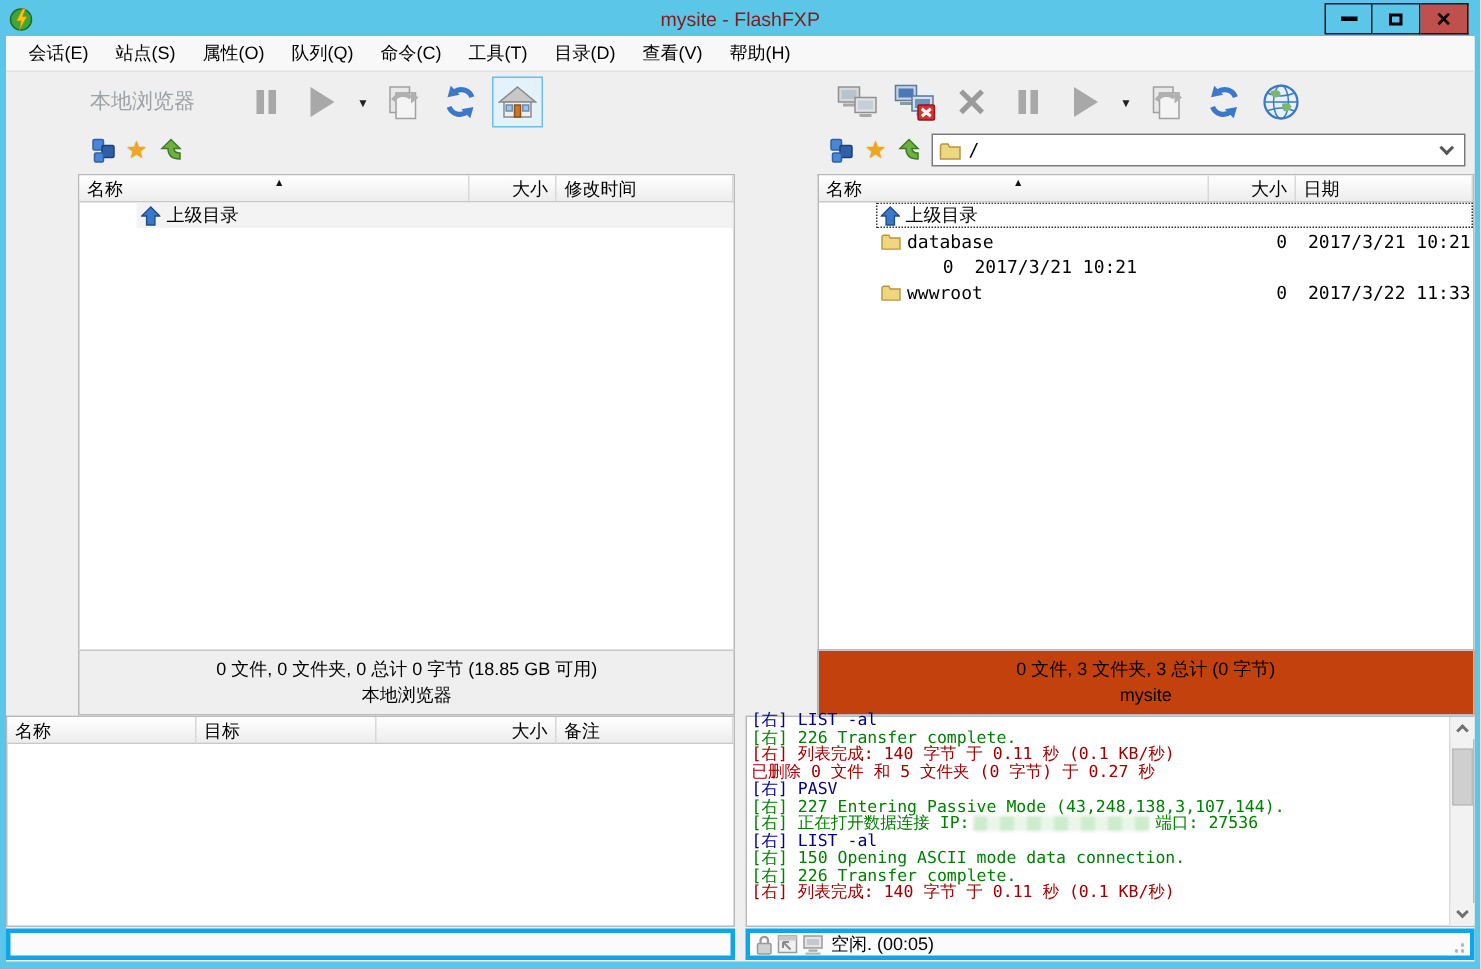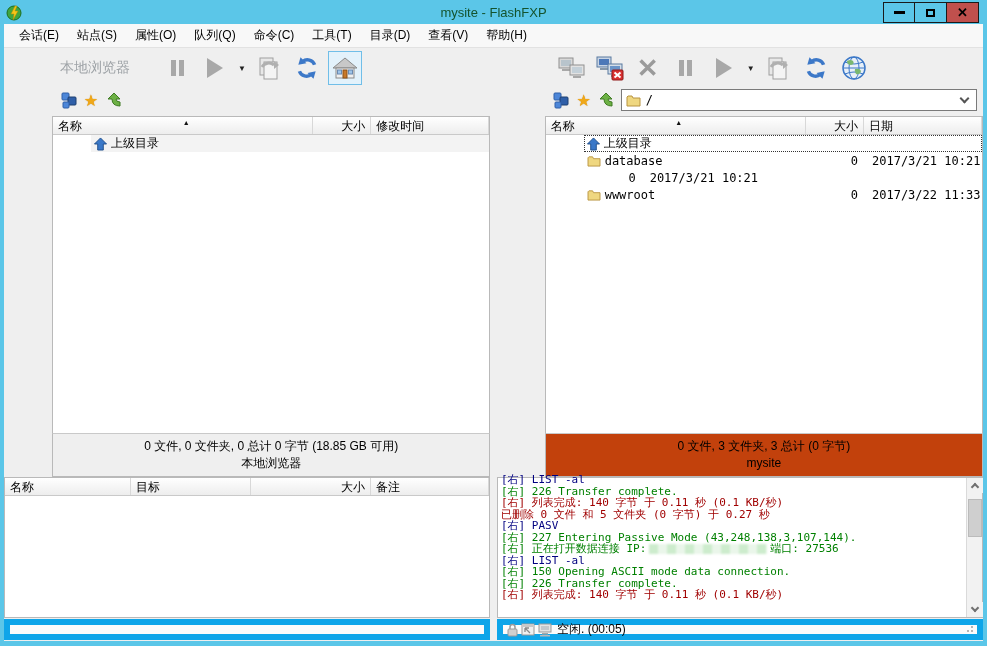--- a/index.html
+++ b/index.html
@@ -4,21 +4,21 @@
 <style>
   * { margin:0; padding:0; box-sizing:border-box; }
   html,body { width:987px; height:646px; overflow:hidden; }
   body { font-family:"Liberation Sans", sans-serif; font-size:12px; color:#000; }
 
   .window { width:987px; height:646px; background:#5BC6E8; padding:0 4px 5px 4px; position:relative; }
 
   
   .titlebar { height:24px; position:relative; display:flex; align-items:center; }
   .app-icon { width:17px; height:17px; margin-left:2px; }
-  .title-text { position:absolute; left:0; right:0; text-align:center; font-size:13px; color:#14532d; }
+  .title-text { position:absolute; left:0; right:0; text-align:center; font-size:13px; color:#7f1d1d; }
   .win-controls { position:absolute; right:4px; top:2px; display:flex; }
   .win-btn { width:32px; height:21px; border:1px solid #1a1a1a; border-left-width:0;
              display:flex; align-items:center; justify-content:center; }
   .win-btn:first-child { border-left-width:1px; }
   .btn-min-bar { width:11px; height:3px; background:#000; }
   .btn-max-box { width:9px; height:8px; border:2px solid #000; }
   .win-close { background:#C0504D; font-weight:bold; font-size:13px; color:#000; }
 
   
   .app-body { height:617px; background:#EFEFEF; display:flex; flex-direction:column; }
@@ -95,21 +95,21 @@
   .scrollbar { width:16px; background:#F2F2F2; border-left:1px solid #DADADA; display:flex; flex-direction:column; align-items:center; }
   .sb-btn { width:16px; height:15px; background:#F2F2F2; display:flex; align-items:center; justify-content:center; }
   .sb-chev-up { width:6px; height:6px; border-left:2px solid #707070; border-top:2px solid #707070; transform:rotate(45deg); margin-top:3px; }
   .sb-chev-down { width:6px; height:6px; border-right:2px solid #707070; border-bottom:2px solid #707070; transform:rotate(45deg); margin-bottom:3px; }
   .sb-track { flex:1; width:16px; position:relative; }
   .sb-thumb { position:absolute; top:6px; left:1px; width:14px; height:38px; background:#CFCFCF; border:1px solid #BBB; }
   .sb-btn.bottom { margin-top:auto; }
 
   
   .statusbar { height:22px; display:flex; margin-top:1px; }
-  .sb-section { background:#FBFBFB; border:6px solid #0ea5e9; height:21px; }
+  .sb-section { background:#FBFBFB; border:3px solid #0ea5e9; height:21px; }
   .sb-left { width:486px; }
   .sb-right { width:486px; margin-left:7px; display:flex; align-items:center; padding-left:3px; position:relative; }
   .sb-icon { margin-right:2px; }
   .sb-text { font-size:12px; margin-left:2px; }
   .resize-grip { position:absolute; right:1px; bottom:1px; width:10px; height:10px;
     background:radial-gradient(circle at 2px 8px,#B5B5B5 1px,transparent 1.4px),
                radial-gradient(circle at 6px 8px,#B5B5B5 1px,transparent 1.4px),
                radial-gradient(circle at 6px 4px,#B5B5B5 1px,transparent 1.4px); }
 
   svg { display:block; }

